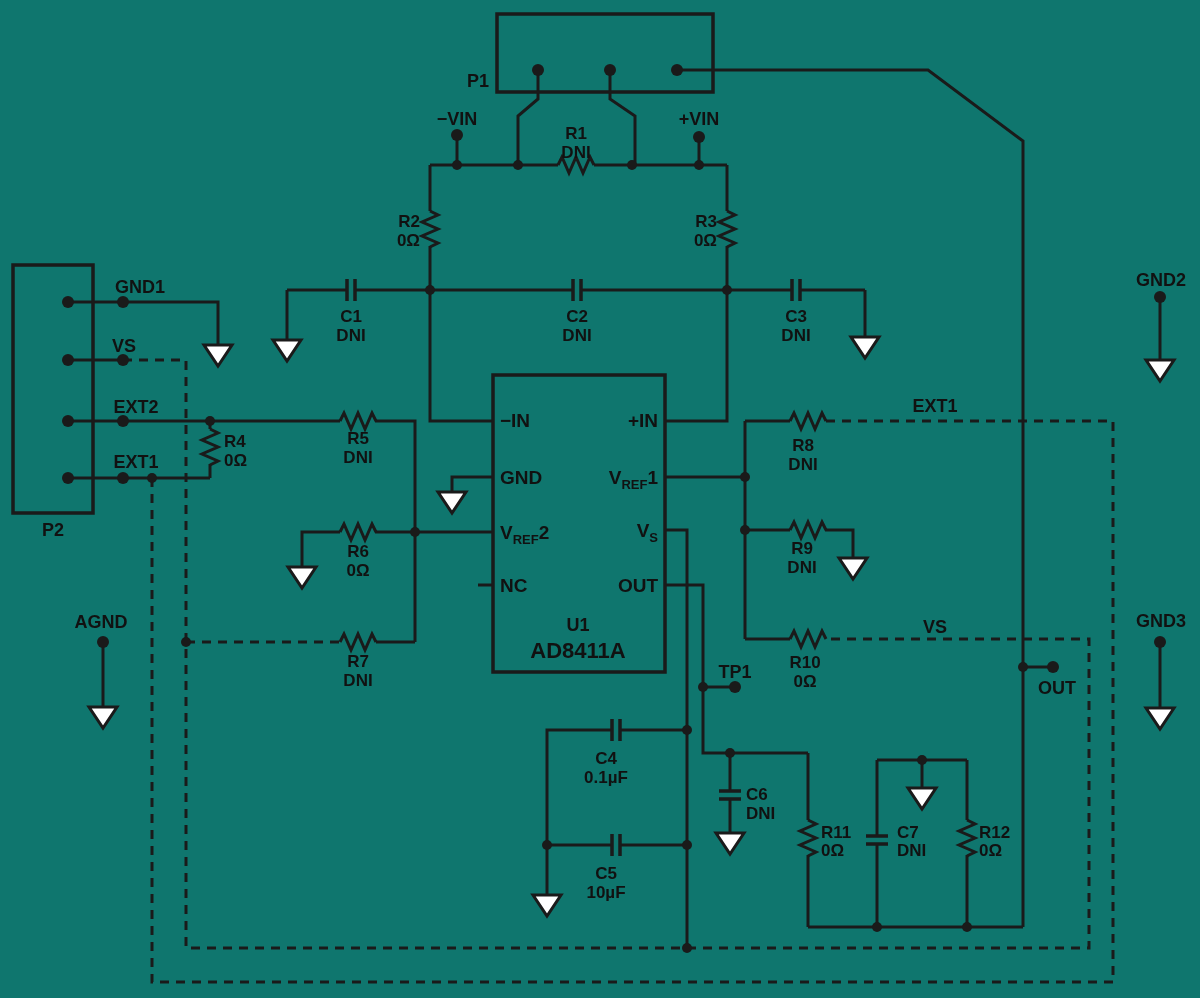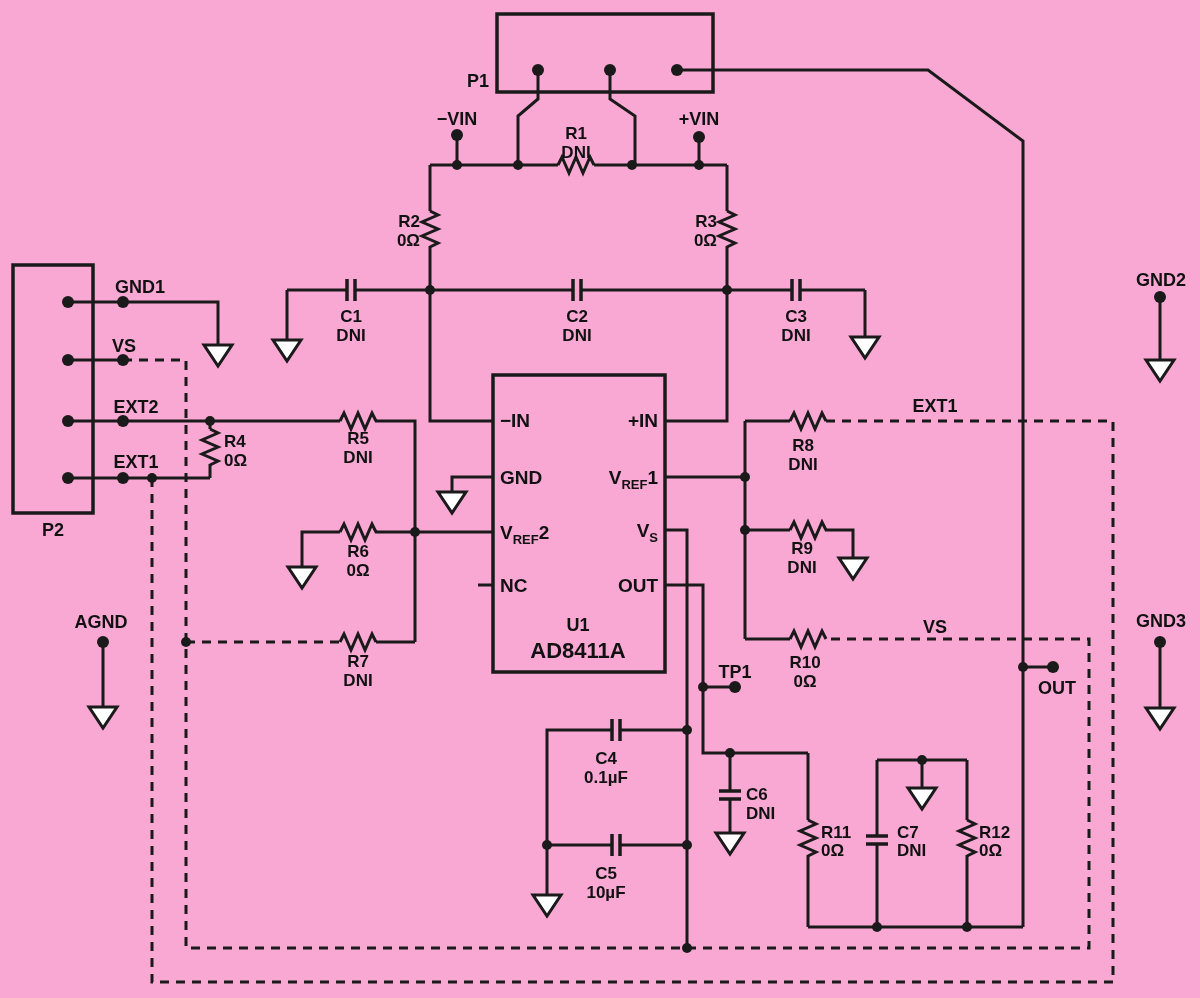--- a/index.html
+++ b/index.html
@@ -1,16 +1,16 @@
 <!DOCTYPE html>
 <html><head>
 <meta charset="utf-8">
 <style>
   html,body{margin:0;padding:0;background:#ffffff;}
-  .canvas{position:relative;width:1200px;height:998px;background:#f9a8d4;overflow:hidden;}
+  .canvas{position:relative;width:1200px;height:998px;background:#0f766e;overflow:hidden;}
   svg{display:block;}
   .w{stroke:#1a1a1a;stroke-width:3;fill:none;stroke-linejoin:miter;}
   .wd{stroke:#1a1a1a;stroke-width:3;fill:none;stroke-dasharray:9 7;}
   .box{stroke:#1a1a1a;stroke-width:3.5;fill:none;}
   .sym{stroke:#1a1a1a;stroke-width:3;fill:none;}
   .plate{stroke:#1a1a1a;stroke-width:3.5;fill:none;}
   .gndt{stroke:#1a1a1a;stroke-width:3;fill:#ffffff;}
   .dot{fill:#1a1a1a;stroke:none;}
   text{fill:#111111;font-family:"Liberation Sans",sans-serif;font-weight:700;}
   .t17{font-size:17px;}

